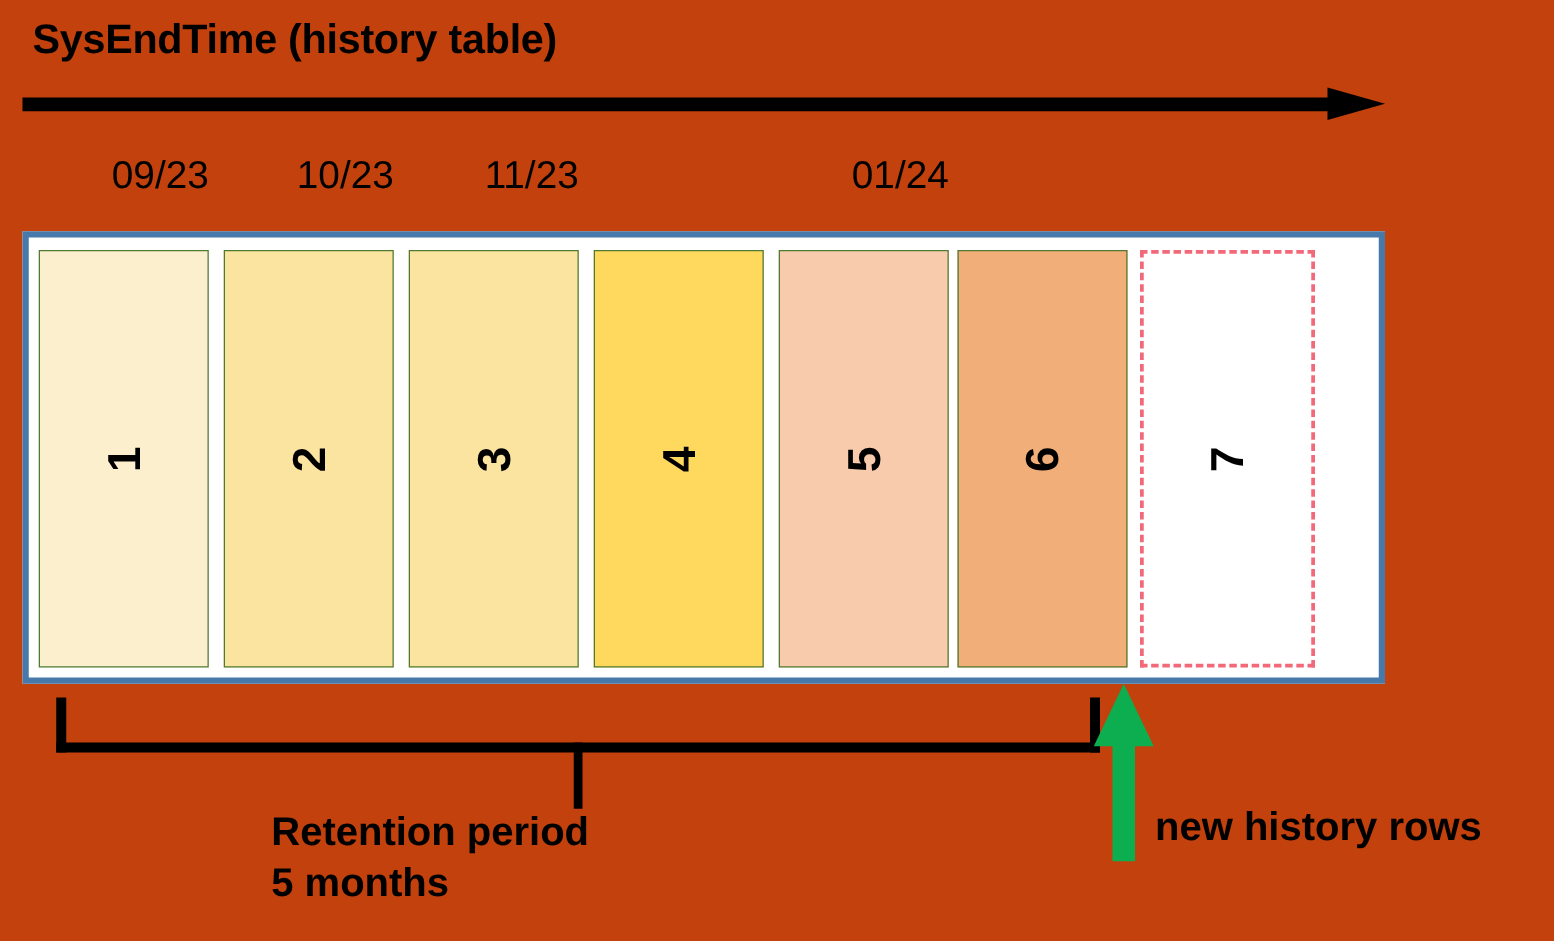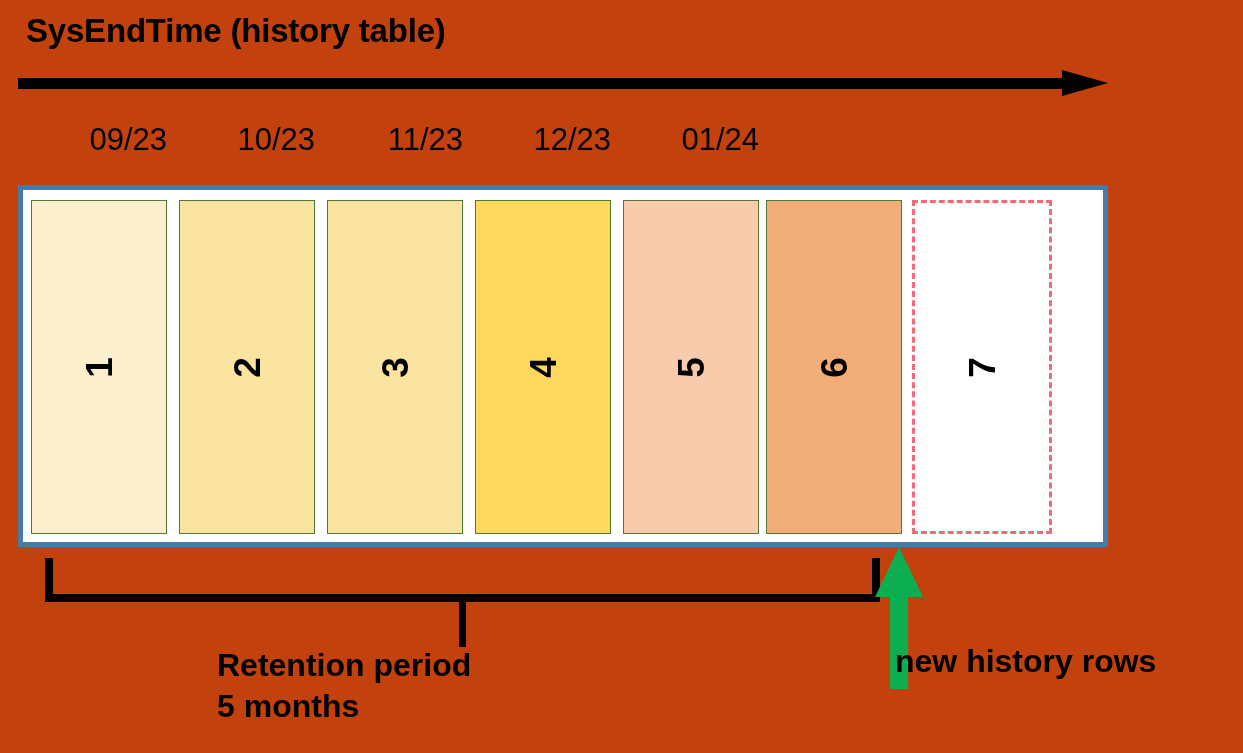--- a/index.html
+++ b/index.html
@@ -189,21 +189,21 @@
     left: 15px;
     top: 48px;
     width: 18px;
     height: 94px;
     background: #0DAE50;
   }
 
   
   .newrows-caption {
     position: absolute;
-    left: 895px;
+    left: 924px;
     top: 643px;
     font-size: 32px;
     font-weight: bold;
     white-space: nowrap;
   }
 </style>
 </head>
 <body>
 
 <div id="canvas">
@@ -212,21 +212,20 @@
 
   <div class="timeline">
     <div class="timeline-shaft"></div>
     <div class="timeline-head"></div>
   </div>
 
   <div class="months">
     <div class="month-label" style="left:0px">09/23</div>
     <div class="month-label" style="left:148px">10/23</div>
     <div class="month-label" style="left:296px">11/23</div>
-    <div class="month-label" style="left:444px">12/23</div>
     <div class="month-label" style="left:592px">01/24</div>
   </div>
 
   <div class="container-box"></div>
 
   <div class="part-box" style="left:31px;  background:#FCEFCE">
     <span class="part-label">1</span>
   </div>
   <div class="part-box" style="left:179px; background:#FBE3A0">
     <span class="part-label">2</span>

